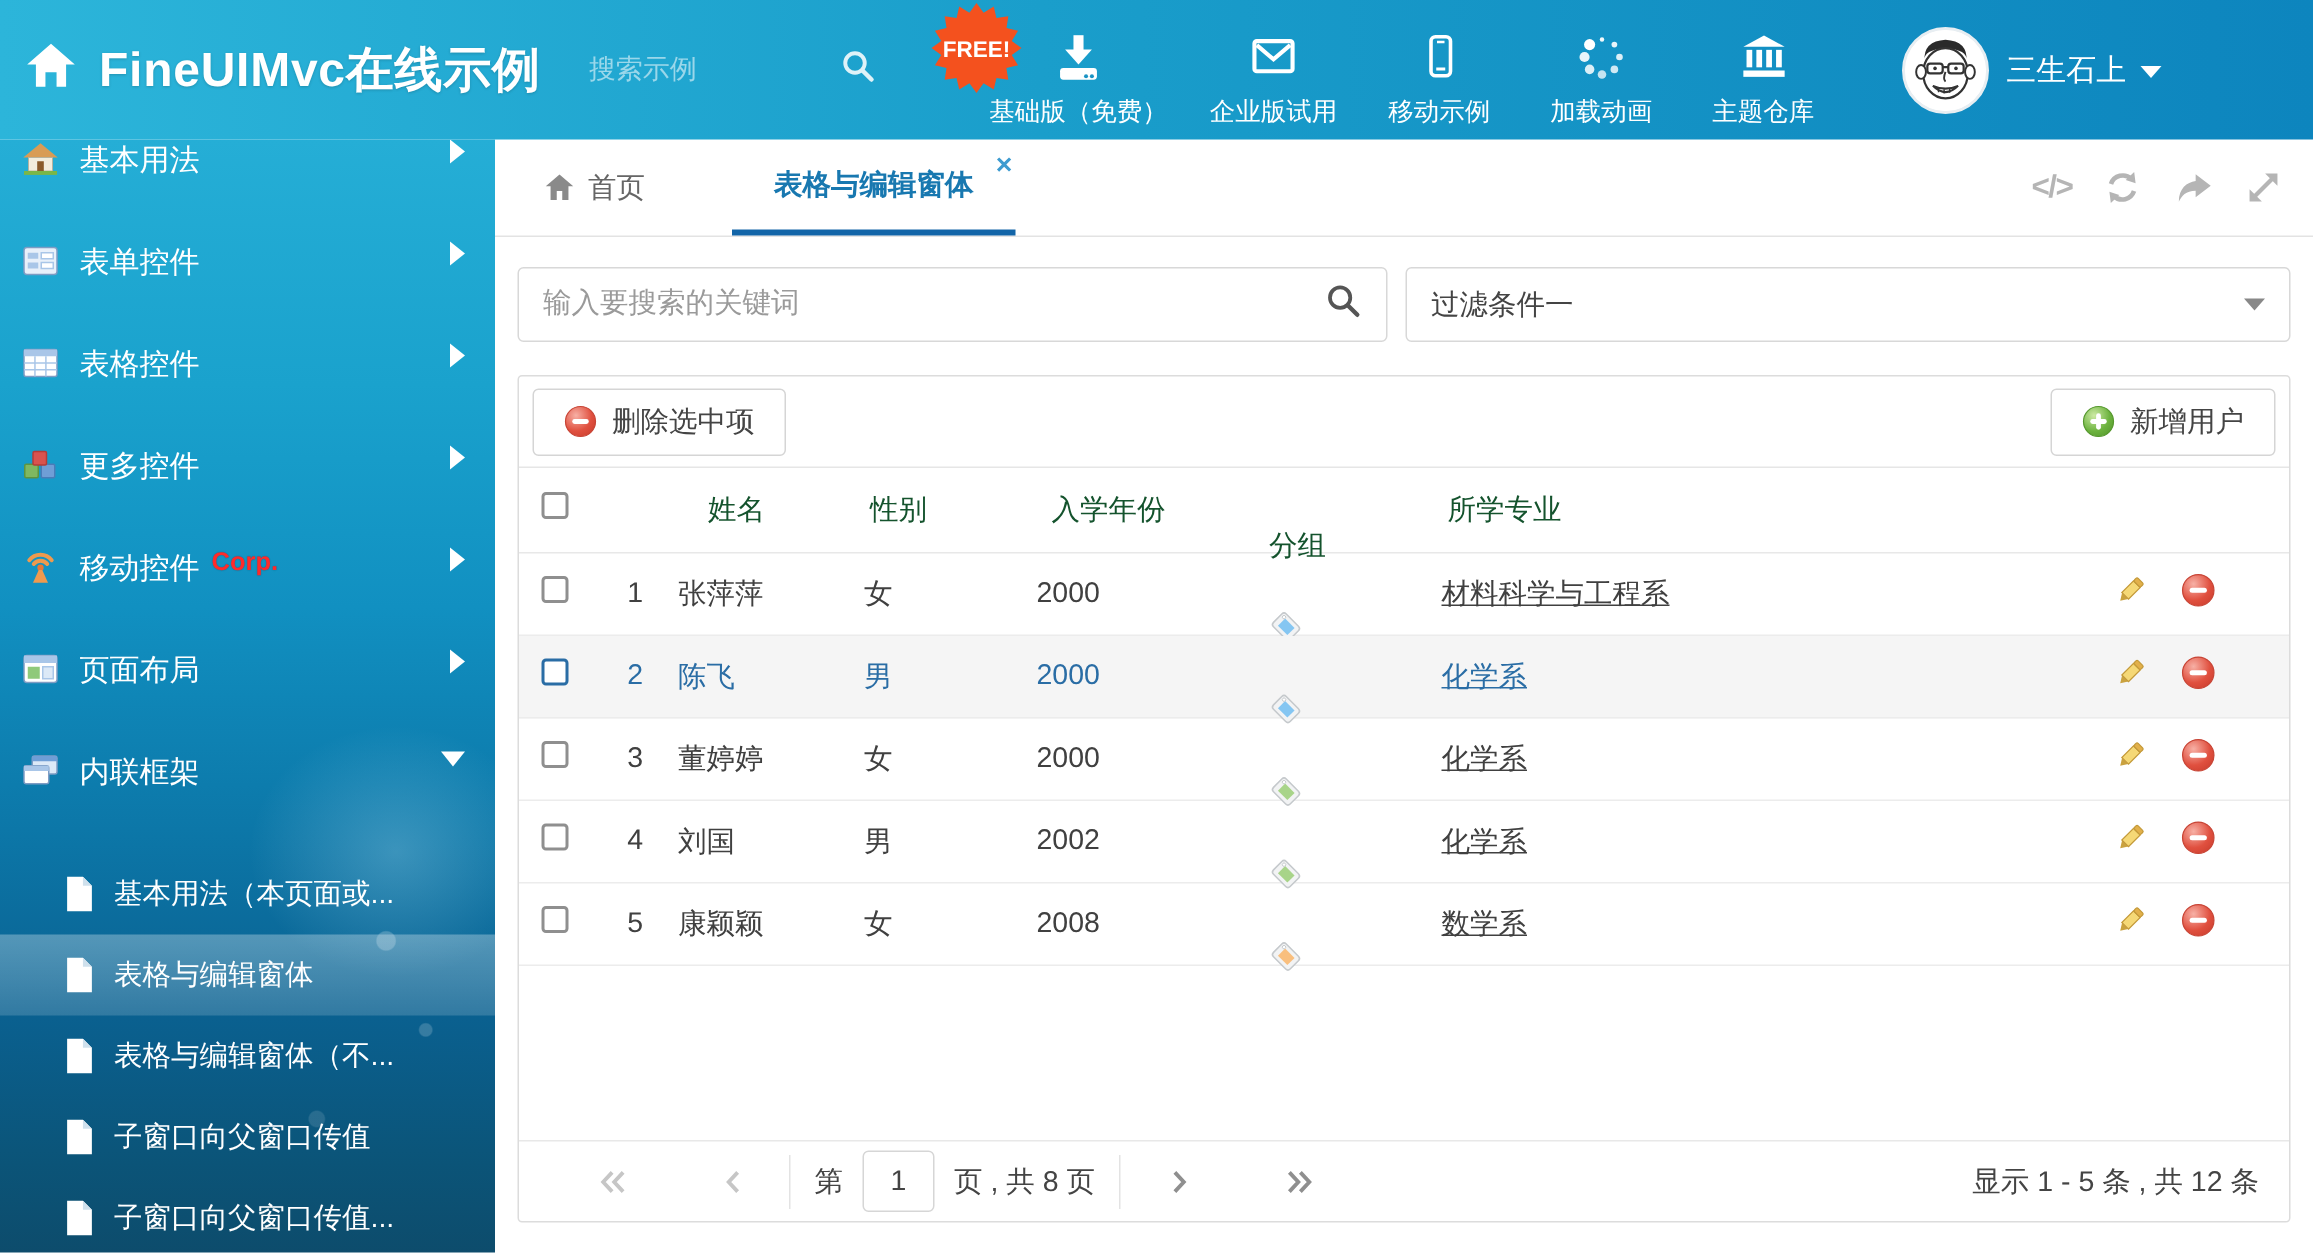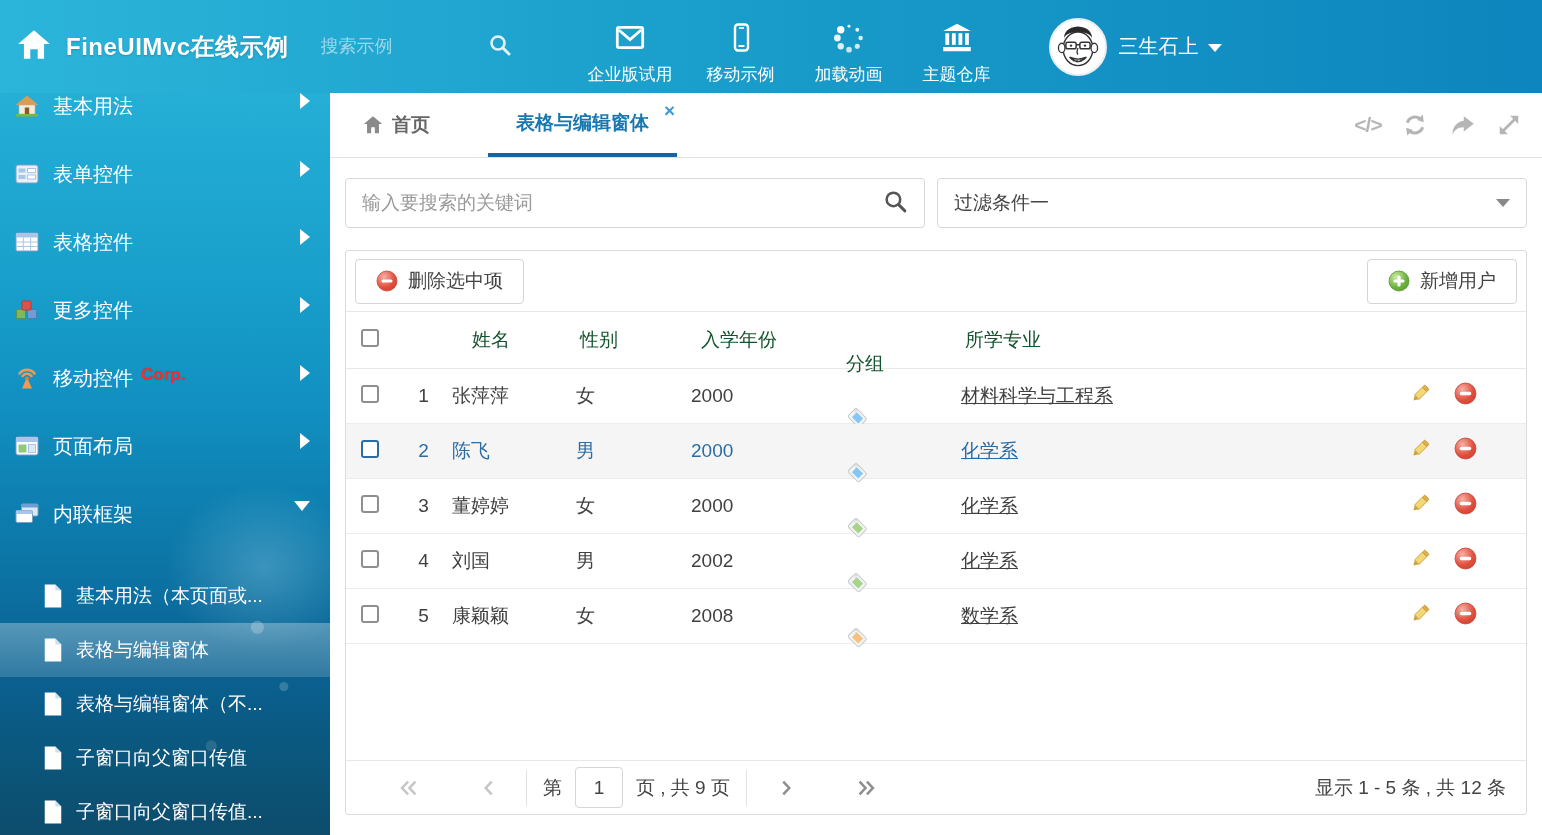--- a/index.html
+++ b/index.html
@@ -5,21 +5,21 @@
   * { margin:0; padding:0; box-sizing:border-box; }
   html,body { width:1542px; height:835px; overflow:hidden;
     font-family:"Liberation Sans","DejaVu Sans",sans-serif; background:#fff; }
 
   
   .header { position:absolute; left:0; top:0; width:1542px; height:93px;
     background:linear-gradient(90deg,#2cb5da 0%,#1a9ecb 45%,#0d85be 100%);
     display:flex; align-items:center; color:#fff; z-index:5; }
   .brand { display:flex; align-items:center; margin-left:16px; }
   .brand svg { width:36px; height:36px; }
-  .brand-title { font-size:24px; font-weight:bold; margin-left:14px; letter-spacing:.5px;
+  .brand-title { font-size:32px; font-weight:bold; margin-left:14px; letter-spacing:.5px;
     text-shadow:0 1px 2px rgba(0,0,0,.18); white-space:nowrap; }
   .hdr-search { display:flex; align-items:center; margin-left:32px; }
   .hdr-search input { background:transparent; border:none; outline:none; width:155px;
     font-size:18px; color:#fff; font-family:inherit; }
   .hdr-search input::placeholder { color:rgba(255,255,255,.55); }
   .hdr-search .mag { margin-left:12px; }
   .hdr-nav { display:flex; align-items:flex-start; margin-left:62px; }
   .nav-item { position:relative; display:flex; flex-direction:column; align-items:center;
     padding:10px 14px 0 14px; cursor:pointer; min-width:108px; }
   .nav-item .ico { height:42px; display:flex; align-items:center; justify-content:center; }
@@ -52,21 +52,21 @@
   .side-arrow.open { border-left:8px solid transparent; border-right:8px solid transparent;
     border-top:10px solid #fff; border-bottom:none; }
   .side-sub { height:54px; display:flex; align-items:center; padding-left:42px; cursor:pointer; }
   .side-sub .pico { width:22px; height:26px; flex:0 0 22px; }
   .side-sub .slbl { font-size:19px; margin-left:12px; white-space:nowrap; }
   .side-sub.selected { background:linear-gradient(180deg,rgba(255,255,255,.30),rgba(255,255,255,.16)); }
 
   
   .main { position:absolute; left:330px; top:93px; width:1212px; height:742px; background:#fff; }
   .tabbar { height:65px; border-bottom:1px solid #e3e3e3; display:flex; align-items:center; position:relative; }
-  .tab { display:flex; align-items:center; height:100%; cursor:pointer;font-weight:bold; }
+  .tab { display:flex; align-items:center; height:100%; cursor:pointer; }
   .tab-home { margin-left:32px; color:#666; font-size:19px; }
   .tab-home svg { width:22px; height:22px; margin-right:8px; }
   .tab-active { margin-left:58px; position:relative; color:#1878b0; font-weight:bold; font-size:19px;
     border-bottom:4px solid #1265a8; padding:0 28px; }
   .tab-close { position:absolute; right:2px; top:8px; color:#3d9bd0; font-size:19px;
     font-weight:bold; line-height:1; cursor:pointer; }
   .tab-tools { position:absolute; right:18px; top:0; height:100%; display:flex; align-items:center; }
   .ttool { width:30px; height:26px; margin-left:17px; color:#b5b5b5; cursor:pointer;
     display:flex; align-items:center; justify-content:center; }
   .ttool.code { font-size:21px; font-weight:bold; letter-spacing:-1px; }
@@ -164,20 +164,36 @@
     <span class="mag">
       <svg viewBox="0 0 24 24" width="24" height="24">
           <circle cx="10" cy="10" r="6.5" fill="none" stroke="#dff2f8" stroke-width="2.6"></circle>
           <line x1="15" y1="15" x2="21" y2="21" stroke="#dff2f8" stroke-width="3" stroke-linecap="round"></line>
         </svg>
     </span>
   </div>
 
   <div class="hdr-nav">
     <div class="nav-item">
+      <svg class="free-badge" viewBox="0 0 62 62">
+        <polygon transform="translate(1,1)" points="60,30 53.5,34.7 57.7,41.5 49.9,43.3 51.2,51.2 43.3,50 41.5,57.7 34.7,53.5 30,60 25.3,53.5 18.5,57.7 16.7,50 8.8,51.2 10,43.3 2.3,41.5 6.5,34.7 0,30 6.5,25.3 2.3,18.5 10,16.7 8.8,8.8 16.7,10 18.5,2.3 25.3,6.5 30,0 34.7,6.5 41.5,2.3 43.3,10 51.2,8.8 50,16.7 57.7,18.5 53.5,25.3" fill="#f4511e"></polygon>
+        <text x="31" y="37" text-anchor="middle" font-size="15" font-weight="bold" fill="#fff">FREE!</text>
+      </svg>
+      <span class="ico">
+        <svg viewBox="0 0 34 34" width="38" height="38">
+            <rect x="14" y="4" width="6" height="9" fill="#fff"></rect>
+            <polygon points="9,12.5 25,12.5 17,21.5" fill="#fff"></polygon>
+            <rect x="6" y="23.5" width="22" height="7" rx="2" fill="#fff"></rect>
+            <circle cx="21.5" cy="28.5" r="1.2" fill="#1a93c4"></circle>
+            <circle cx="25" cy="28.5" r="1.2" fill="#1a93c4"></circle>
+          </svg>
+      </span>
+      <span class="lbl">基础版（免费）</span>
+    </div>
+    <div class="nav-item">
       <span class="ico">
         <svg viewBox="0 0 34 34" width="36" height="36">
             <rect x="5" y="7" width="24" height="19" rx="1.5" fill="none" stroke="#fff" stroke-width="2.6"></rect>
             <polyline points="6.5,9.5 17,18.5 27.5,9.5" fill="none" stroke="#fff" stroke-width="2.6"></polyline>
           </svg>
       </span>
       <span class="lbl">企业版试用</span>
     </div>
     <div class="nav-item">
       <span class="ico">
@@ -591,21 +607,21 @@
             </svg>
         </span>
         <span class="pg-ico pg-disabled pg-prev">
           <svg viewBox="0 0 24 24">
               <polyline points="15,5 8.5,12 15,19" fill="none" stroke="#c6c6c6" stroke-width="2.8"></polyline>
             </svg>
         </span>
         <span class="pg-div"></span>
         <span class="pg-text">第</span>
         <input class="pg-input" value="1" style="">
-        <span class="pg-text">页 , 共 9 页</span>
+        <span class="pg-text">页 , 共 8 页</span>
         <span class="pg-div"></span>
         <span class="pg-ico pg-enabled pg-next">
           <svg viewBox="0 0 24 24">
               <polyline points="9,5 15.5,12 9,19" fill="none" stroke="#8f8f8f" stroke-width="2.8"></polyline>
             </svg>
         </span>
         <span class="pg-ico pg-enabled pg-last">
           <svg viewBox="0 0 24 24">
               <polyline points="5,5 11.5,12 5,19" fill="none" stroke="#8f8f8f" stroke-width="2.8"></polyline>
               <polyline points="13,5 19.5,12 13,19" fill="none" stroke="#8f8f8f" stroke-width="2.8"></polyline>

